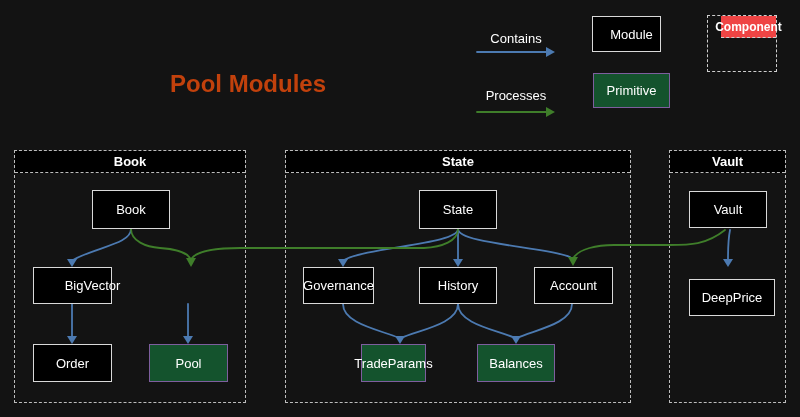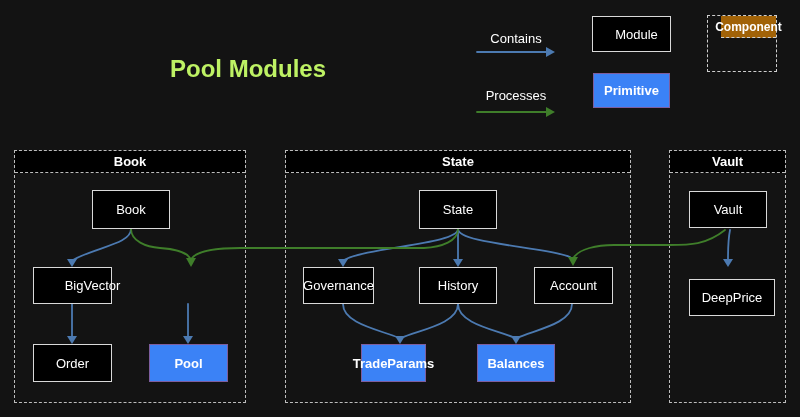--- a/index.html
+++ b/index.html
@@ -1,49 +1,49 @@
 <!DOCTYPE html>
 <html><head>
 <meta charset="utf-8">
 <style>
   html,body{margin:0;padding:0;background:#131313;}
   .canvas{position:relative;width:800px;height:417px;background:#131313;
           font-family:"Liberation Sans",sans-serif;overflow:hidden;}
-  .page-title{position:absolute;left:170px;top:55px;color:#bef264;
+  .page-title{position:absolute;left:170px;top:70px;color:#c2410c;
               font-size:24px;font-weight:bold;z-index:4;}
   .legend-label{position:absolute;width:92px;text-align:center;color:#fff;
                 font-size:13px;z-index:4;}
   .node{position:absolute;box-sizing:border-box;background:#000000;
         border:1.5px solid #d9d9d9;color:#ffffff;font-size:13px;
         display:flex;align-items:center;justify-content:center;z-index:3;}
-  .node.primitive{background:#3b82f6;border-color:#7e5e9e;font-weight:bold;}
+  .node.primitive{background:#14532d;border-color:#7e5e9e;}
   .cluster{position:absolute;box-sizing:border-box;border:1.5px dashed #bdbdbd;z-index:1;}
   .cluster-label{position:absolute;top:0;left:0;right:0;height:21px;background:#000000;
                  border-bottom:1.5px dashed #bdbdbd;color:#ffffff;font-weight:bold;
                  font-size:13px;display:flex;align-items:center;justify-content:center;}
   .component-box{position:absolute;box-sizing:border-box;border:1.5px dashed #cfcfcf;z-index:3;}
-  .component-label{height:21px;background:#a16207;border-bottom:1.5px dashed #cfcfcf;
+  .component-label{height:21px;background:#ef4444;border-bottom:1.5px dashed #cfcfcf;
                    color:#ffffff;font-weight:bold;font-size:12px;
                    display:flex;align-items:center;justify-content:center;margin-left:13px;}
   svg.edges{position:absolute;left:0;top:0;z-index:2;}
   svg.edges path{fill:none;stroke-width:1.8;stroke-linecap:round;}
   .blue{stroke:#4c7ab1;}
   .green{stroke:#3f7e2a;}
 </style>
 </head>
 <body>
 
 <div class="canvas">
 
   <div class="page-title">Pool Modules</div>
 
   <div class="legend-label" style="left:470px;top:31px;">Contains</div>
   <div class="legend-label" style="left:470px;top:88px;">Processes</div>
 
-  <div class="node" style="left:592px;top:16px;width:79px;height:36px;padding-left:10px;">Module</div>
+  <div class="node" style="left:592px;top:16px;width:69px;height:36px;padding-left:10px;">Module</div>
   <div class="node primitive" style="left:593px;top:73px;width:77px;height:35px;">Primitive</div>
   <div class="component-box" style="left:707px;top:15px;width:70px;height:57px;">
     <div class="component-label">Component</div>
   </div>
 
   <div class="cluster" style="left:14px;top:150px;width:232px;height:253px;">
     <div class="cluster-label">Book</div>
   </div>
   <div class="cluster" style="left:285px;top:150px;width:346px;height:253px;">
     <div class="cluster-label">State</div>

